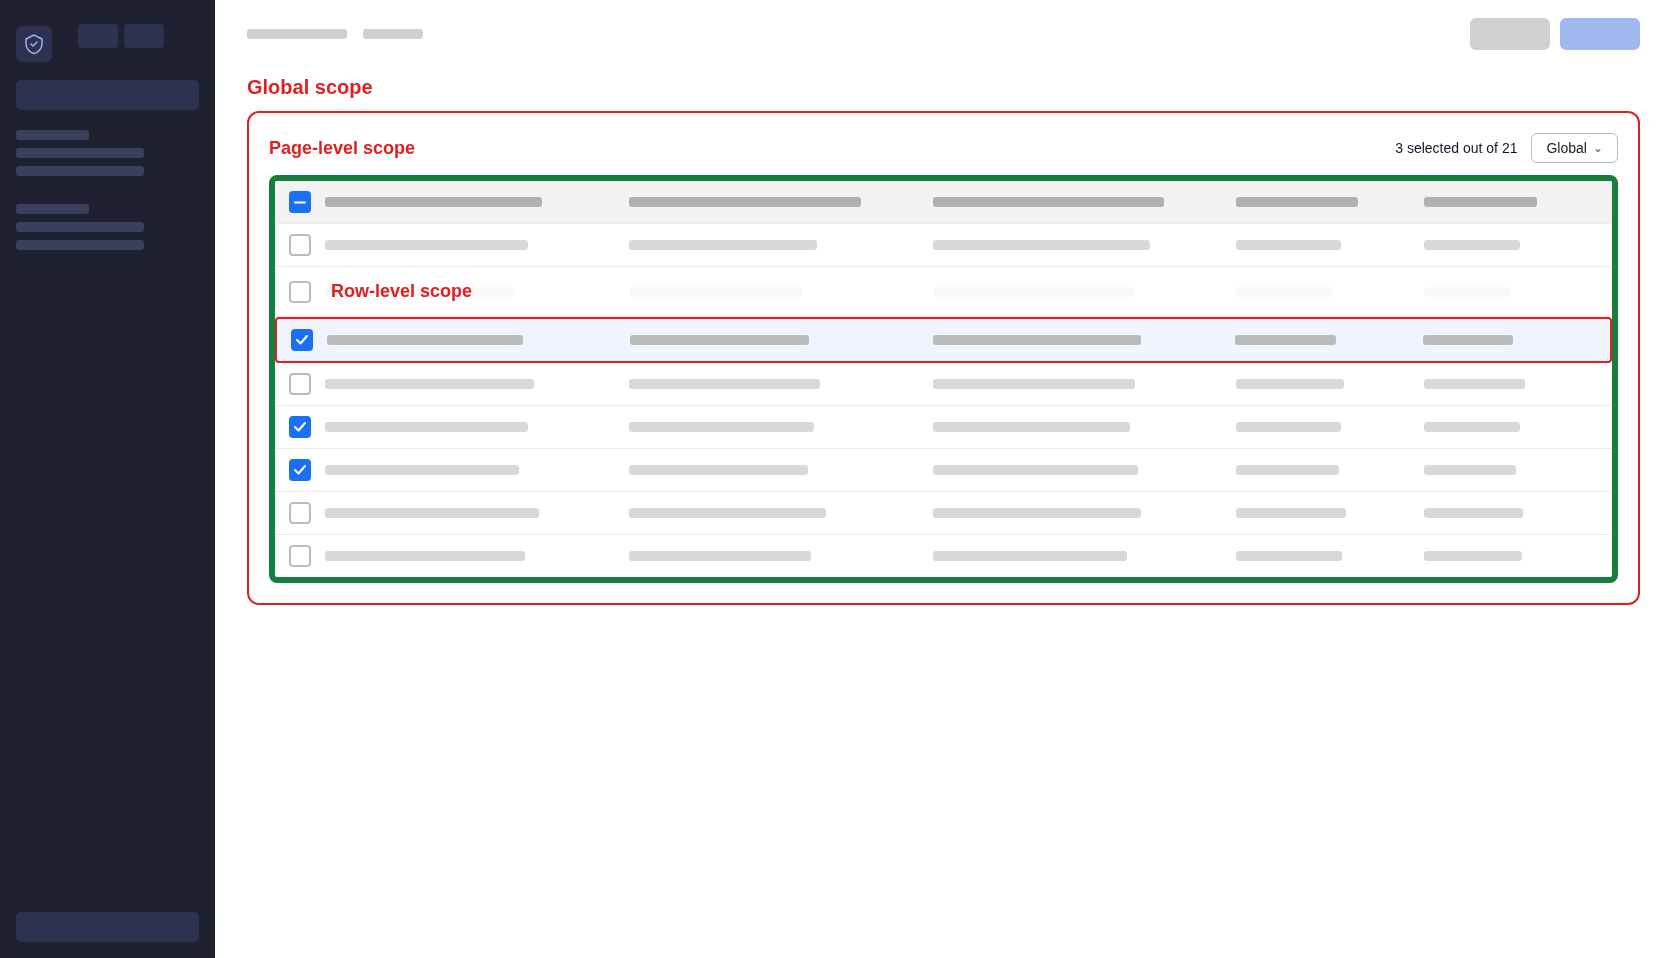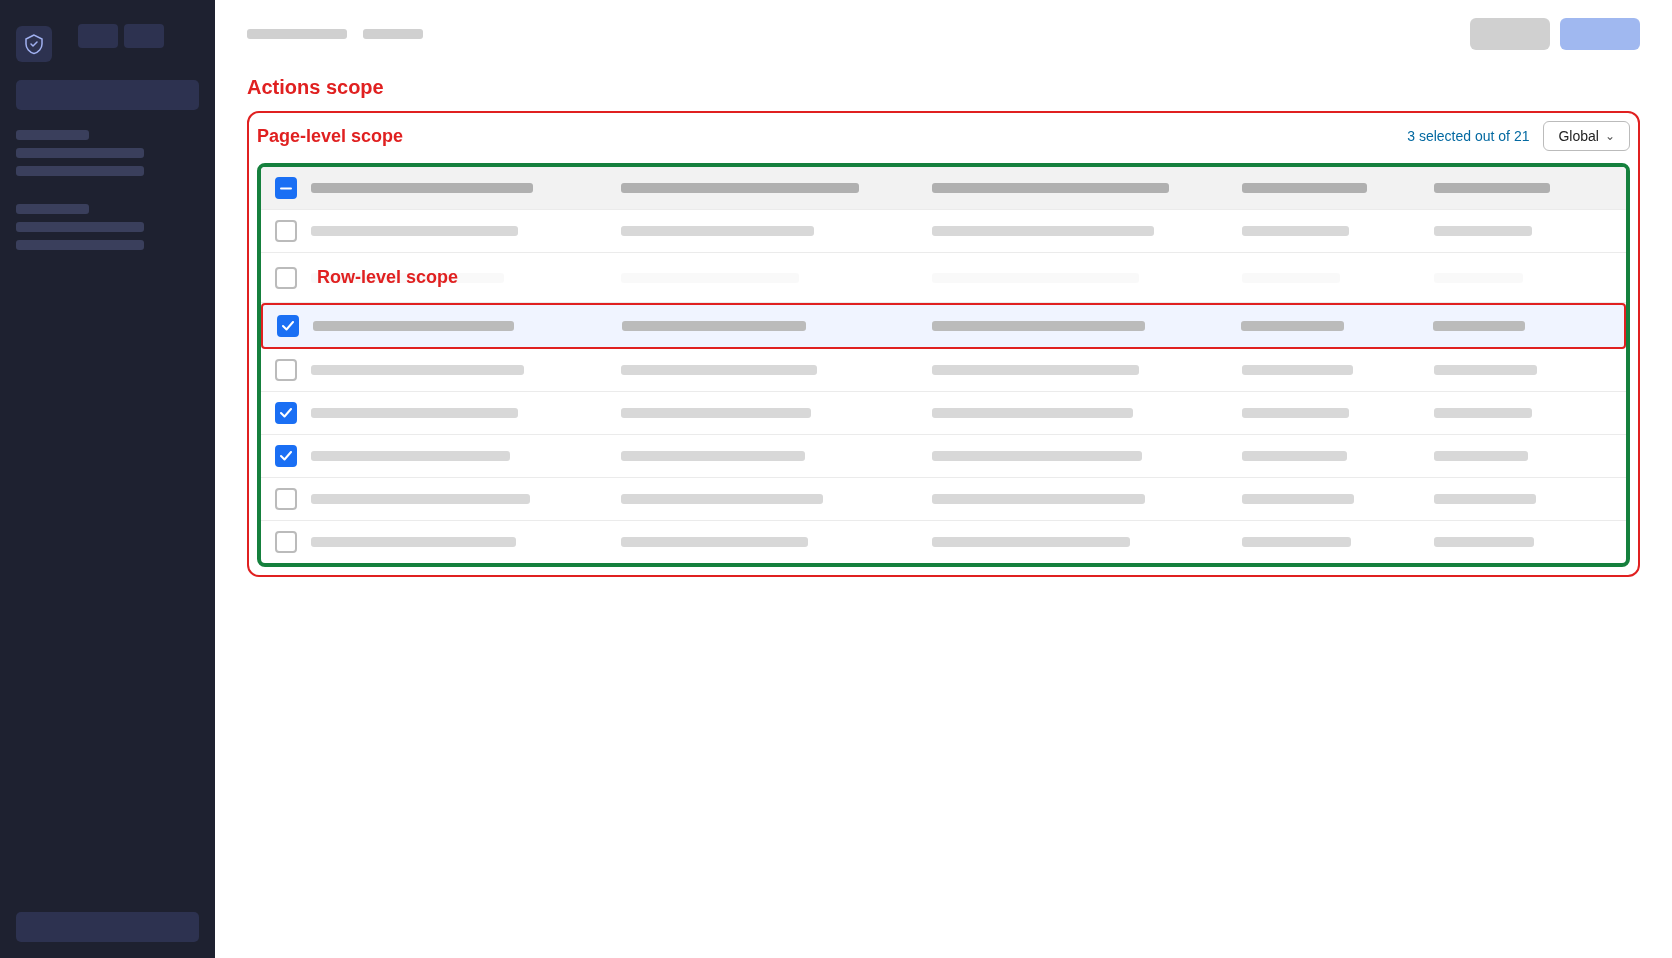--- a/index.html
+++ b/index.html
@@ -151,21 +151,21 @@
       font-size: 20px;
       font-weight: 700;
       color: #e02020;
       margin-bottom: 12px;
     }
 
     
     .global-scope-box {
       border: 2px solid #e02020;
       border-radius: 12px;
-      padding: 8px;
+      padding: 20px;
       background: #fff;
     }
 
     
     .page-level-header {
       display: flex;
       align-items: center;
       justify-content: space-between;
       margin-bottom: 12px;
     }
@@ -174,21 +174,21 @@
       font-weight: 700;
       color: #e02020;
     }
     .page-level-right {
       display: flex;
       align-items: center;
       gap: 14px;
     }
     .selection-count {
       font-size: 14px;
-      color: #0369a1;
+      color: #0f172a;
       font-weight: 400;
     }
     .actions-btn {
       display: flex;
       align-items: center;
       gap: 6px;
       border: 1.5px solid #bbb;
       border-radius: 6px;
       padding: 6px 14px;
       background: #fff;
@@ -196,21 +196,21 @@
       color: #222;
       cursor: pointer;
     }
     .actions-btn .chevron {
       font-size: 12px;
       color: #555;
     }
 
     
     .table-box {
-      border: 4px solid #15803d;
+      border: 6px solid #15803d;
       border-radius: 8px;
       overflow: hidden;
       background: #fff;
     }
 
     
     .table-inner {
       width: 100%;
     }
 
@@ -346,21 +346,21 @@
       <div class="top-bar-breadcrumb2"></div>
     </div>
     <div class="top-bar-right">
       <div class="top-bar-btn"></div>
       <div class="top-bar-btn-blue"></div>
     </div>
   </div>
 
   <div class="page-body">
 
-    <div class="global-scope-label">Actions scope</div>
+    <div class="global-scope-label">Global scope</div>
 
     <div class="global-scope-box">
 
       <div class="page-level-header">
         <div class="page-level-label">Page-level scope</div>
         <div class="page-level-right">
           <span class="selection-count">3 selected out of 21</span>
           <button class="actions-btn">
             <span>Global</span>
             <span class="chevron">⌄</span>

